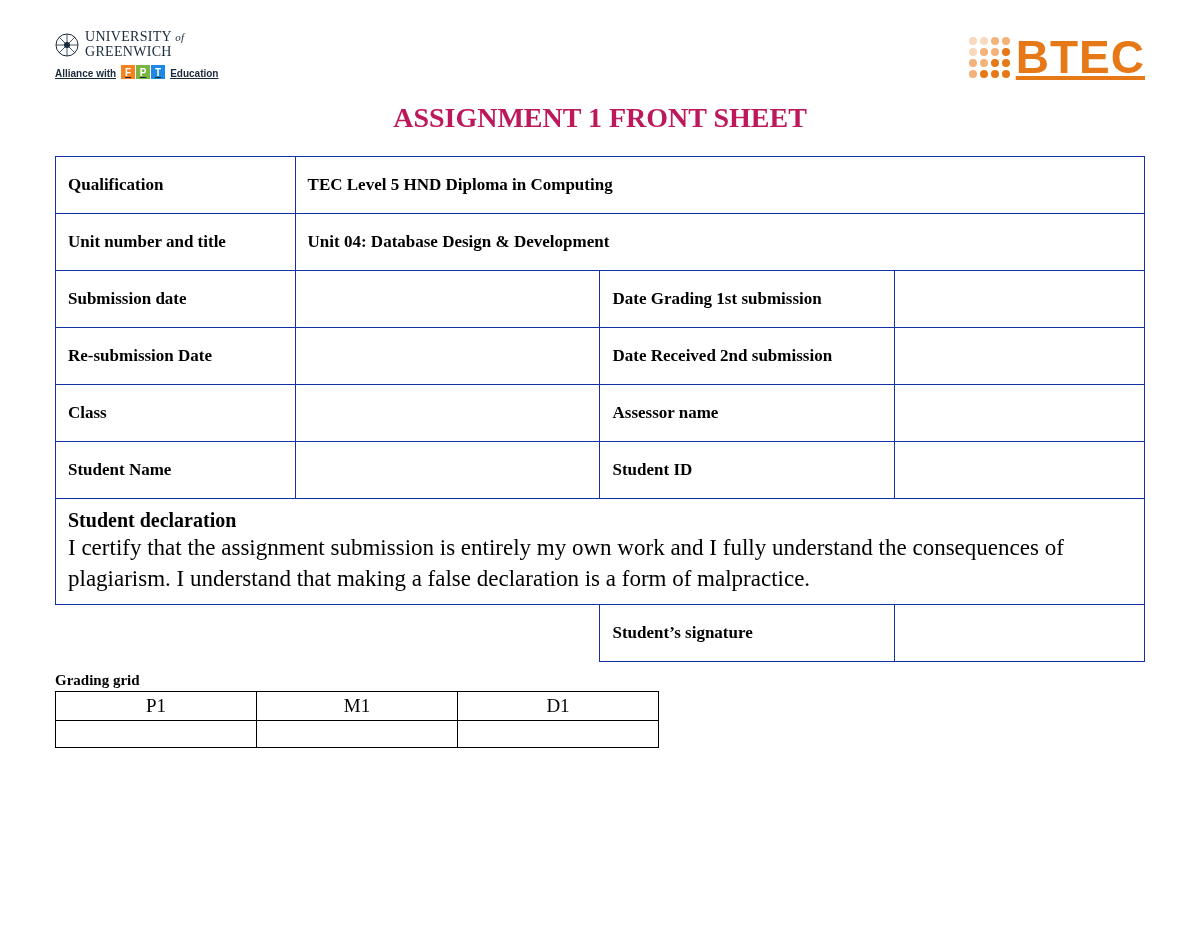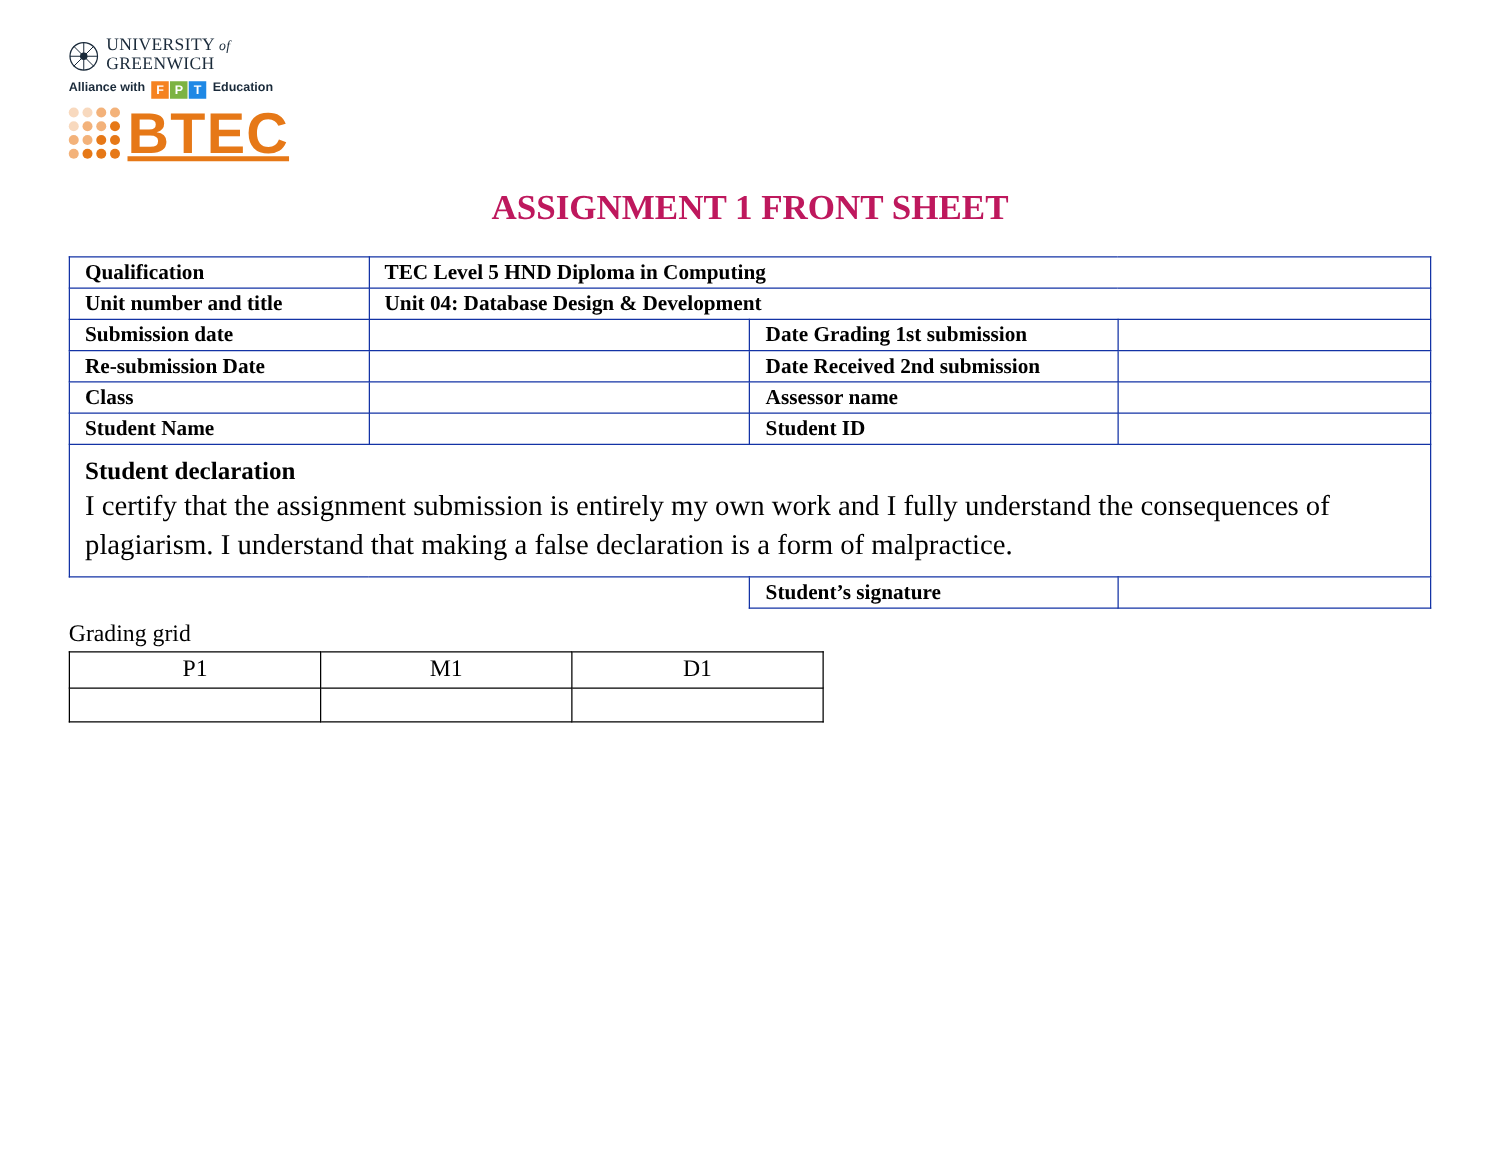--- a/index.html
+++ b/index.html
@@ -11,21 +11,20 @@
     height: 927px;
     position: relative;
   }
   .page {
     padding: 30px 55px 30px 55px;
   }
   .header-row {
     display: flex;
     justify-content: space-between;
     align-items: flex-start;
-    flex-direction: column;
   }
   .greenwich-block {
     display: flex;
     flex-direction: column;
     gap: 6px;
   }
   .greenwich-logo {
     display: flex;
     align-items: center;
     gap: 6px;
@@ -35,26 +34,27 @@
     color: #1a2a3a;
     line-height: 1.05;
     letter-spacing: 0.3px;
   }
   .greenwich-text .of {
     font-style: italic;
     font-size: 11px;
   }
   .alliance-row {
     display: flex;
-    align-items: flex-start;
+    align-items: flex-end;
     gap: 5px;
     font-size: 10px;
     color: #1a2a3a;
     font-family: Arial, sans-serif;
     font-weight: bold;
+    text-decoration: underline;
   }
   .fpt-tiles {
     display: flex;
     gap: 1px;
   }
   .fpt-tile {
     width: 14px;
     height: 14px;
     display: flex;
     align-items: center;
@@ -95,37 +95,37 @@
     margin: 18px 0 22px 0;
     color:#be185d;
   }
   table.form {
     width: 100%;
     border-collapse: collapse;
     table-layout: fixed;
   }
   table.form td {
     border: 1.5px solid #1333a5;
-    padding: 2px 12px;
+    padding: 18px 12px;
     font-size: 17px;
     vertical-align: middle;
     color:#000;
   }
   table.form td.lbl { font-weight: bold; }
   table.form td.val { font-weight: bold; }
   .declaration-cell {
     padding: 10px 12px !important;
   }
   .declaration-title { font-weight: bold; font-size: 20px; }
   .declaration-body  { font-weight: normal; font-size: 23px; line-height: 1.35; }
   .sig-row td { padding: 16px 12px; }
   .sig-row td.nob { border: none !important; }
   .grading-title {
-    font-weight: normal;
-    font-size: 19px;
+    font-weight: bold;
+    font-size: 15px;
     margin-top: 10px;
   }
   table.grading {
     border-collapse: collapse;
     margin-top: 2px;
   }
   table.grading td {
     border: 1.3px solid #000;
     width: 200px;
     height: 28px;

